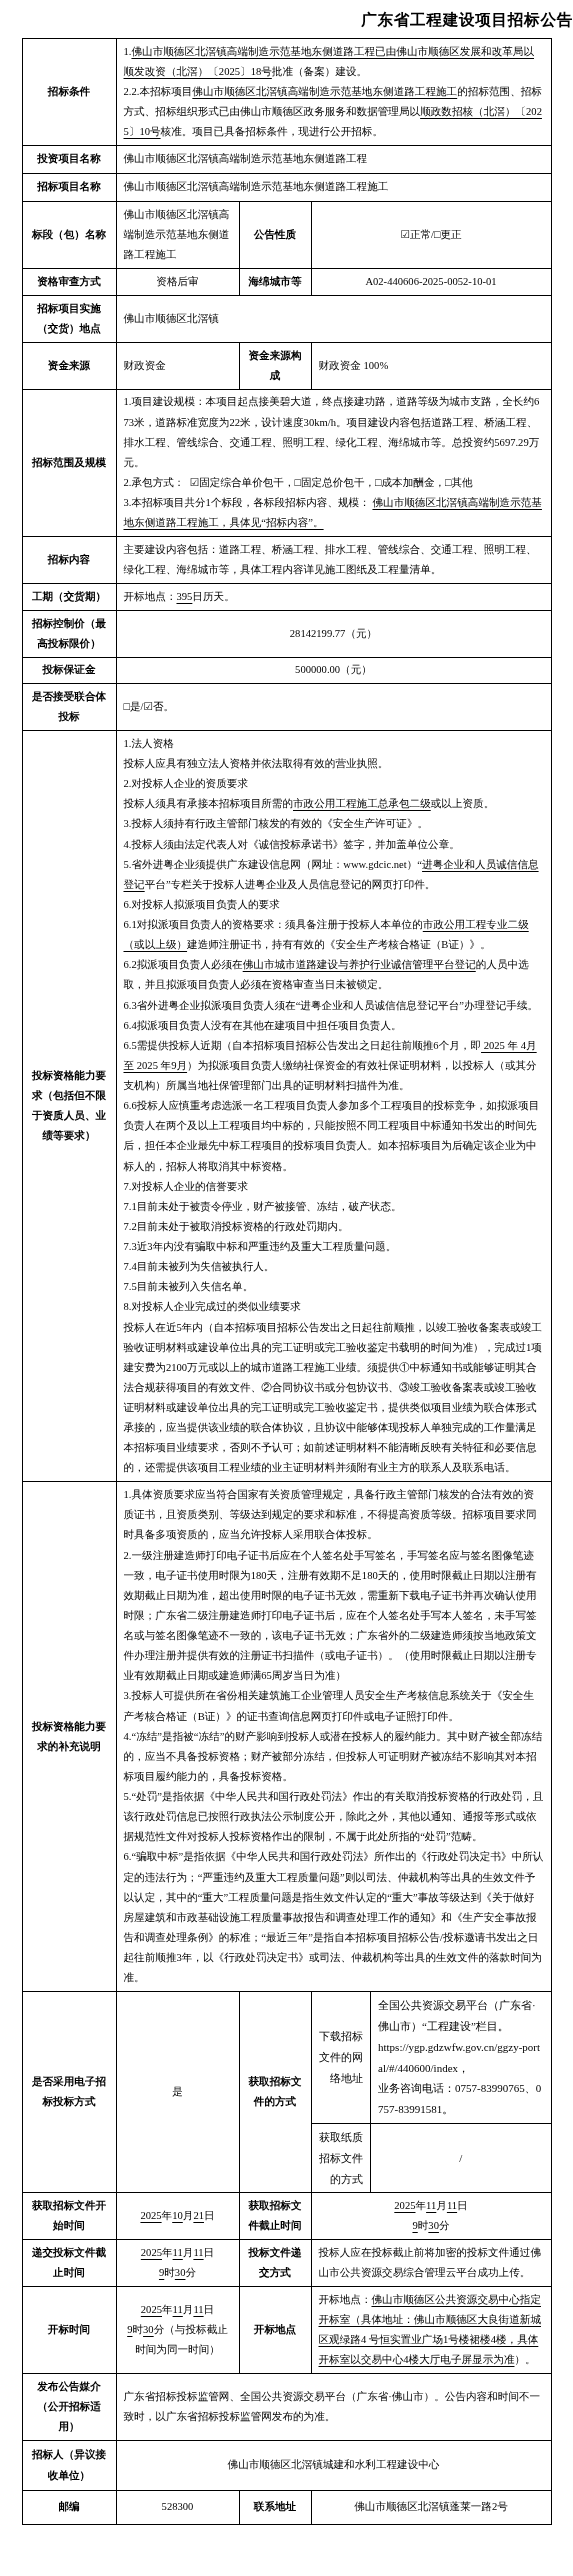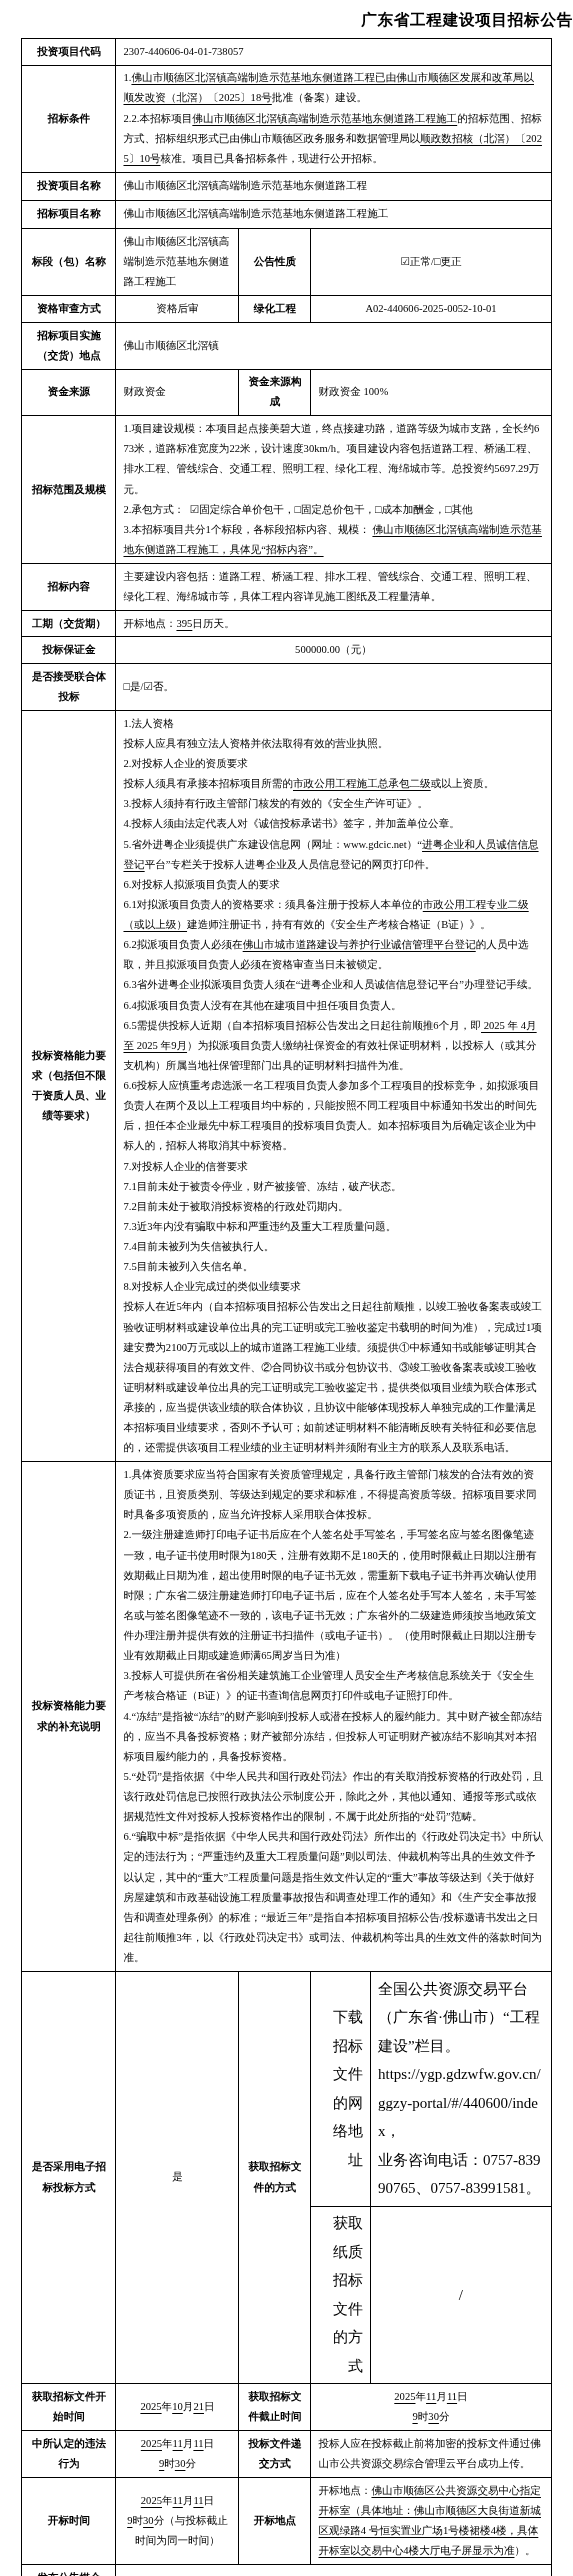--- a/index.html
+++ b/index.html
@@ -49,21 +49,21 @@
   .u { text-decoration: underline; text-underline-offset: 2.8px; text-decoration-thickness: 0.7px; }
   td.p0 { padding: 0 !important; }
   table.inner {
     width: 100%;
     height: 100%;
     border-collapse: collapse;
     table-layout: fixed;
   }
   table.inner > tbody > tr > td {
     border: 0;
-    font-size: 15px;
+    font-size: 11px;
     line-height: 1.9;
     vertical-align: middle;
     padding: 2.8px 7px;
     word-break: break-all;
     overflow-wrap: anywhere;
   }
   table.inner col.ic1 { width: 59px; }
   table.inner > tbody > tr:first-child > td { border-bottom: 1.4px solid #000; }
   table.inner > tbody > tr > td:first-child { border-right: 1.4px solid #000; }
   .inner-lbl { text-align: right; font-weight: normal; line-height: 1.7; }
@@ -76,24 +76,20 @@
 
   <table class="main">
     <colgroup>
         <col class="c1">
         <col class="c2">
         <col class="c3">
         <col class="c4">
       </colgroup>
     <tbody>
 
-      <tr style="height:26px;">
-        <td class="lbl">投资项目代码</td>
-        <td class="val" colspan="3">2307-440606-04-01-738057</td>
-      </tr>
 
       <tr style="height:85px;">
         <td class="lbl">招标条件</td>
         <td class="val pre" colspan="3"><span>1.</span><span class="u">佛山市顺德区北滘镇高端制造示范基地东侧道路工程已由佛山市顺德区发展和改革局以顺发改资（北滘）〔2025〕18号</span><span>批准（备案）建设。
 2.2.本招标项目</span><span class="u">佛山市顺德区北滘镇高端制造示范基地东侧道路工程施工</span><span>的招标范围、招标方式、招标组织形式已由佛山市顺德区政务服务和数据管理局以</span><span class="u">顺政数招核（北滘）〔2025〕10号</span><span>核准。项目已具备招标条件，现进行公开招标。</span></td>
       </tr>
 
       <tr style="height:28px;">
         <td class="lbl">投资项目名称</td>
         <td class="val" colspan="3">佛山市顺德区北滘镇高端制造示范基地东侧道路工程</td>
@@ -107,21 +103,21 @@
       <tr style="height:48px;">
         <td class="lbl">标段（包）名称</td>
         <td class="val">佛山市顺德区北滘镇高端制造示范基地东侧道路工程施工</td>
         <td class="lbl">公告性质</td>
         <td class="val c">☑正常/□更正</td>
       </tr>
 
       <tr style="height:27px;">
         <td class="lbl">资格审查方式</td>
         <td class="val c">资格后审</td>
-        <td class="lbl">绿化工程</td>
+        <td class="lbl">海绵城市等</td>
         <td class="val c">A02-440606-2025-0052-10-01</td>
       </tr>
 
       <tr style="height:36px;">
         <td class="lbl">招标项目实施（交货）地点</td>
         <td class="val" colspan="3">佛山市顺德区北滘镇</td>
       </tr>
 
       <tr style="height:35px;">
         <td class="lbl">资金来源</td>
@@ -140,20 +136,24 @@
       <tr style="height:39px;">
         <td class="lbl">招标内容</td>
         <td class="val pre" colspan="3">主要建设内容包括：道路工程、桥涵工程、排水工程、管线综合、交通工程、照明工程、绿化工程、海绵城市等，具体工程内容详见施工图纸及工程量清单。</td>
       </tr>
 
       <tr style="height:25.5px;">
         <td class="lbl">工期（交货期）</td>
         <td class="val" colspan="3"><span>开标地点：</span><span class="u">395</span><span>日历天。</span></td>
       </tr>
 
+      <tr style="height:46px;">
+        <td class="lbl">招标控制价（最高投标限价）</td>
+        <td class="val c" colspan="3">28142199.77（元）</td>
+      </tr>
 
       <tr style="height:25.5px;">
         <td class="lbl">投标保证金</td>
         <td class="val c" colspan="3">500000.00（元）</td>
       </tr>
 
       <tr style="height:38px;">
         <td class="lbl">是否接受联合体投标</td>
         <td class="val" colspan="3">□是/☑否。</td>
       </tr>
@@ -223,21 +223,21 @@
 
       <tr style="height:35px;">
         <td class="lbl">获取招标文件开始时间</td>
         <td class="val c"><span class="u">2025</span><span>年</span><span class="u">10</span><span>月</span><span class="u">21</span><span>日</span></td>
         <td class="lbl">获取招标文件截止时间</td>
         <td class="val c pre"><span class="u">2025</span><span>年</span><span class="u">11</span><span>月</span><span class="u">11</span><span>日
 </span><span class="u">9</span><span>时</span><span class="u">30</span><span>分</span></td>
       </tr>
 
       <tr style="height:39px;">
-        <td class="lbl">中所认定的违法行为</td>
+        <td class="lbl">递交投标文件截止时间</td>
         <td class="val c pre"><span class="u">2025</span><span>年</span><span class="u">11</span><span>月</span><span class="u">11</span><span>日
 </span><span class="u">9</span><span>时</span><span class="u">30</span><span>分</span></td>
         <td class="lbl">投标文件递交方式</td>
         <td class="val pre">投标人应在投标截止前将加密的投标文件通过佛山市公共资源交易综合管理云平台成功上传。</td>
       </tr>
 
       <tr style="height:67px;">
         <td class="lbl">开标时间</td>
         <td class="val c pre"><span class="u">2025</span><span>年</span><span class="u">11</span><span>月</span><span class="u">11</span><span>日
 </span><span class="u">9</span><span>时</span><span class="u">30</span><span>分（与投标截止时间为同一时间）</span></td>

